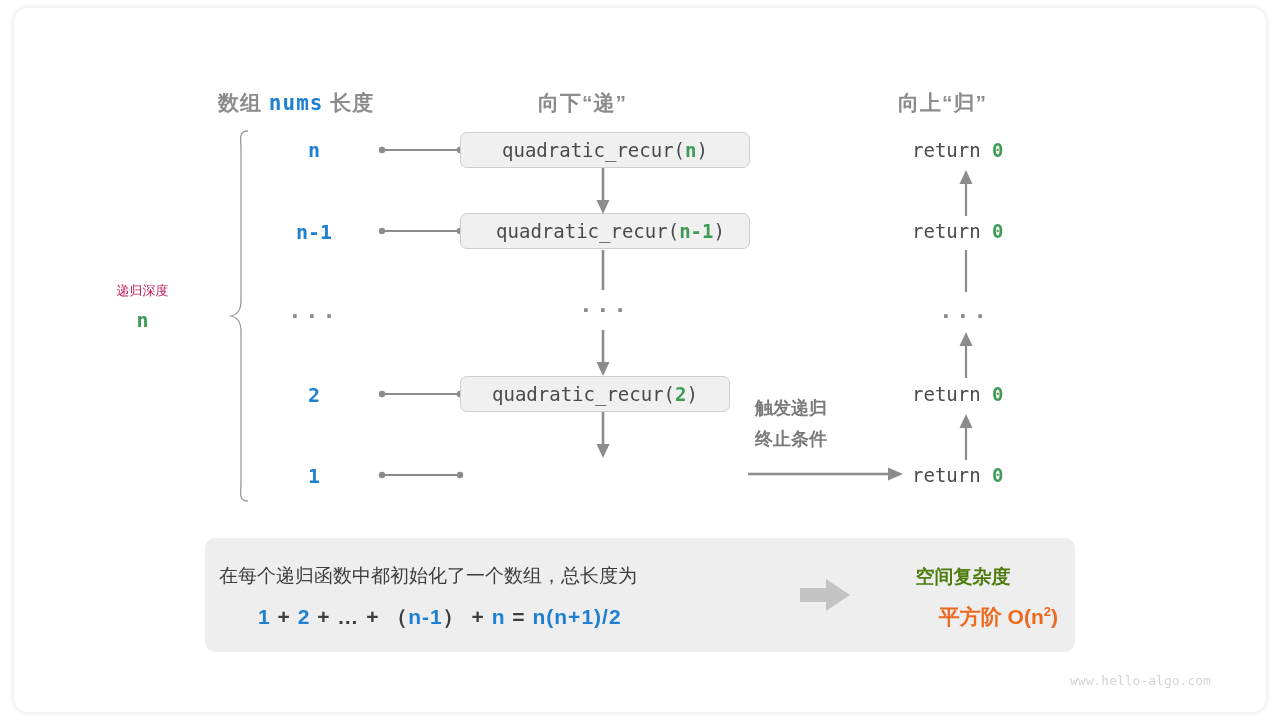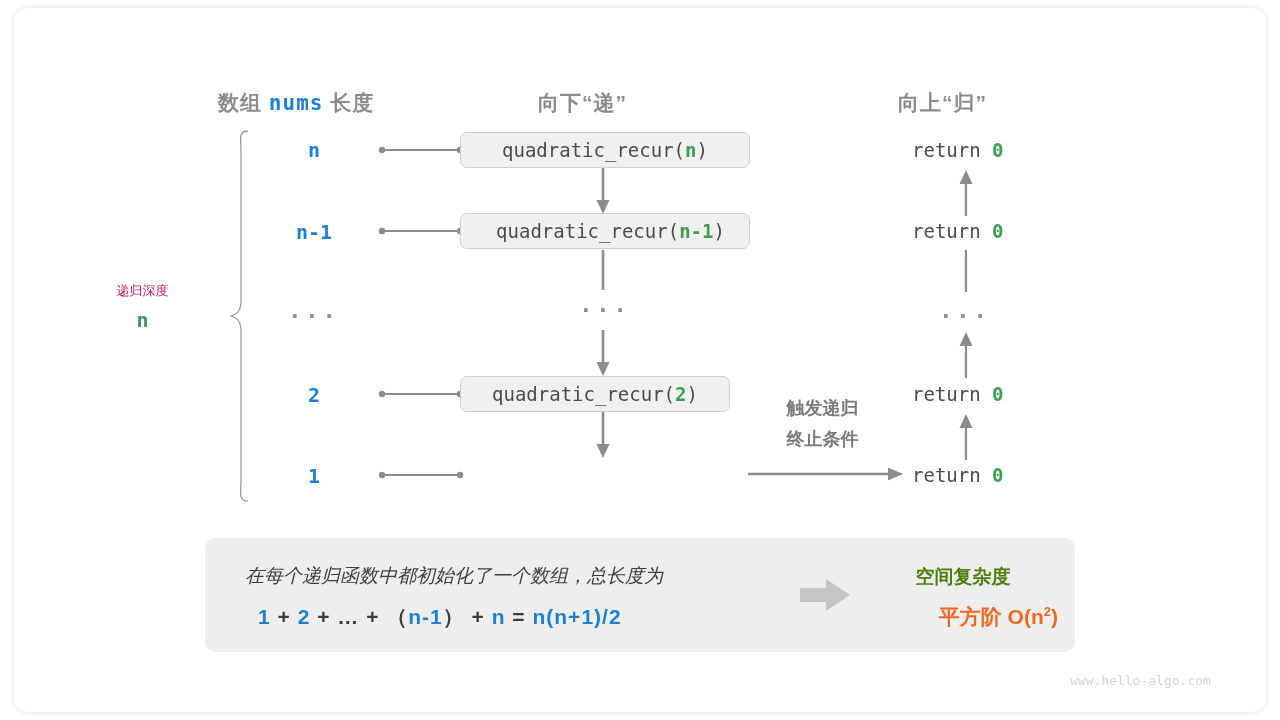--- a/index.html
+++ b/index.html
@@ -108,21 +108,21 @@
     white-space: nowrap;
   }
   .ret .zero { color: #3f9b55; font-weight: bold; }
 
   
   .trigger-note {
     font-size: 18px;
     font-weight: bold;
     color: #7a7a7a;
     line-height: 31px;
-    text-align: center;
+    text-align: left;
     white-space: nowrap;
   }
 
   
   .summary {
     background: #eeeeee;
     border-radius: 10px;
   }
   .sum-line1 {
     font-size: 19px;
@@ -309,21 +309,21 @@
     <path d="M 11 2 L 4.5 16 L 17.5 16 Z" fill="#8c8c8c"></path>
   </svg>
 
   <svg class="abs" style="left:955px; top:412px;" width="22" height="48">
     <line x1="11" y1="48" x2="11" y2="14" stroke="#8c8c8c" stroke-width="2.2"></line>
     <path d="M 11 2 L 4.5 16 L 17.5 16 Z" fill="#8c8c8c"></path>
   </svg>
 
   <div class="abs summary" style="left:205px; top:538px; width:870px; height:114px;"></div>
 
-  <div class="abs sum-line1" style="left:245px; top:563px;font-style:italic;">在每个递归函数中都初始化了一个数组，总长度为</div>
+  <div class="abs sum-line1" style="left:219px; top:563px;">在每个递归函数中都初始化了一个数组，总长度为</div>
 
   <div class="abs sum-line2" style="left:258px; top:603px;">
     <span>1</span>
     <span class="op">+</span>
     <span>2</span>
     <span class="op">+</span>
     <span class="op">…</span>
     <span class="op">+</span>
     <span class="op">（</span><span>n-1</span><span class="op">）</span>
     <span class="op">+</span>

